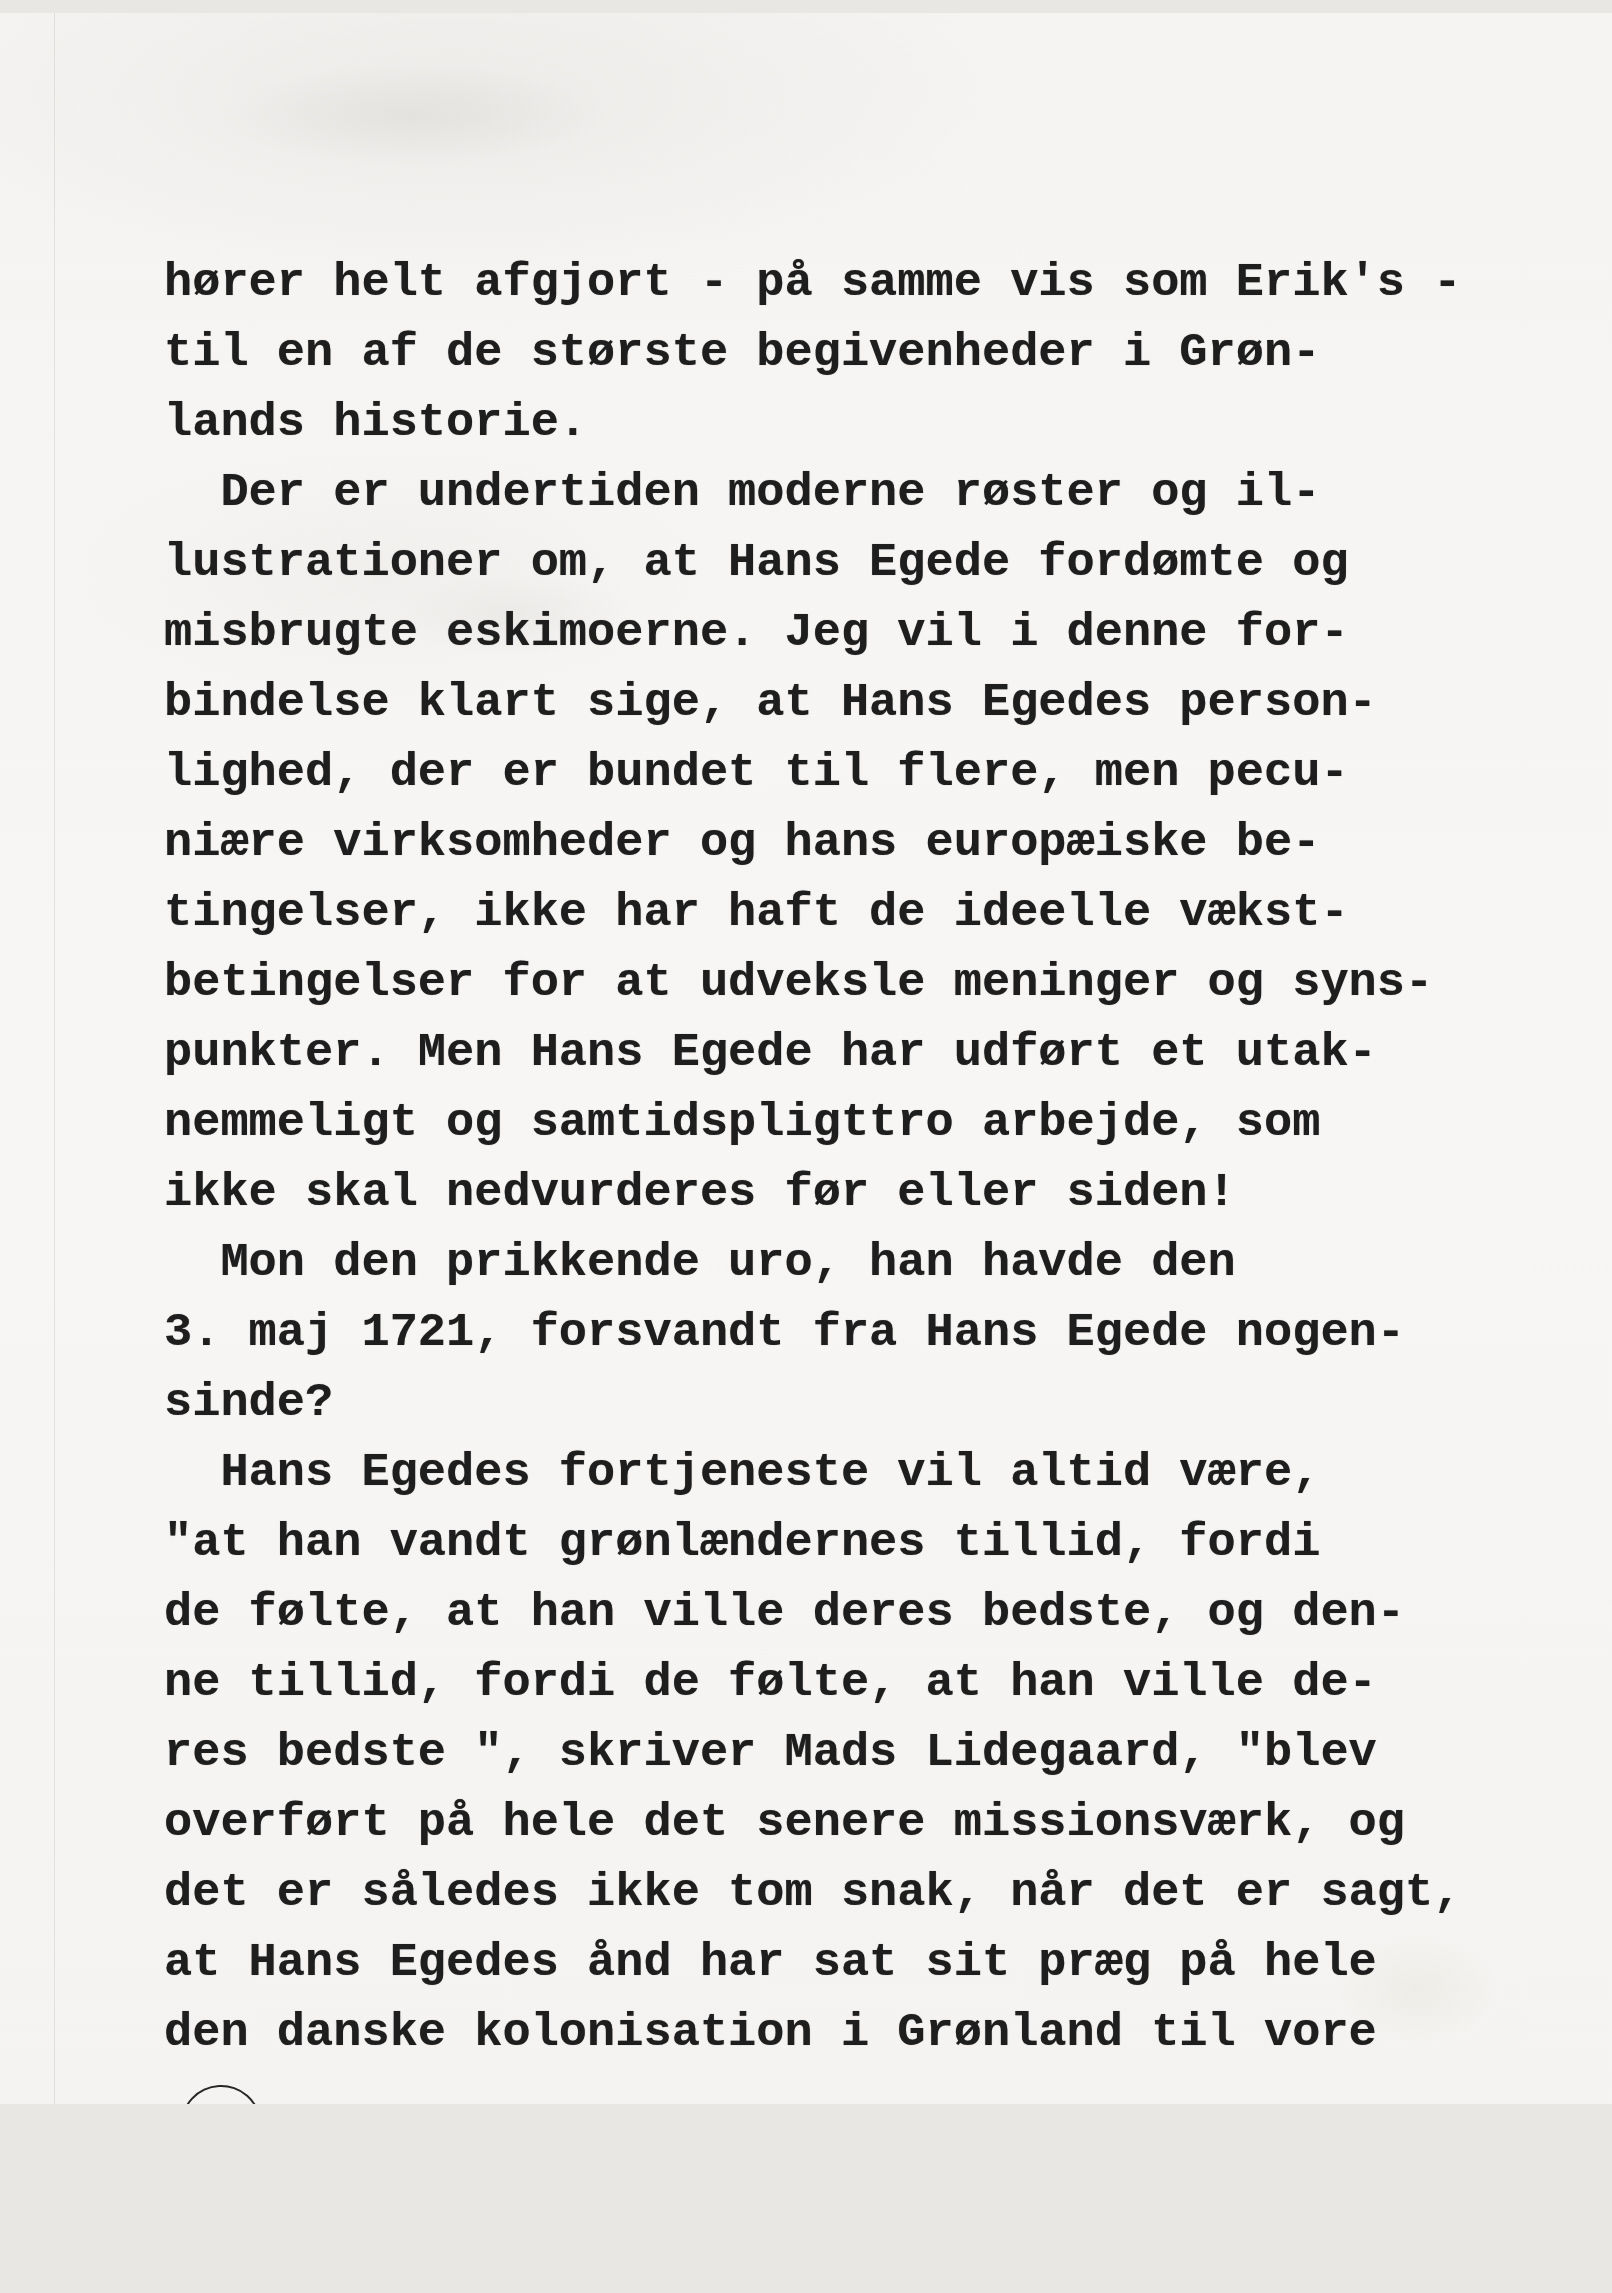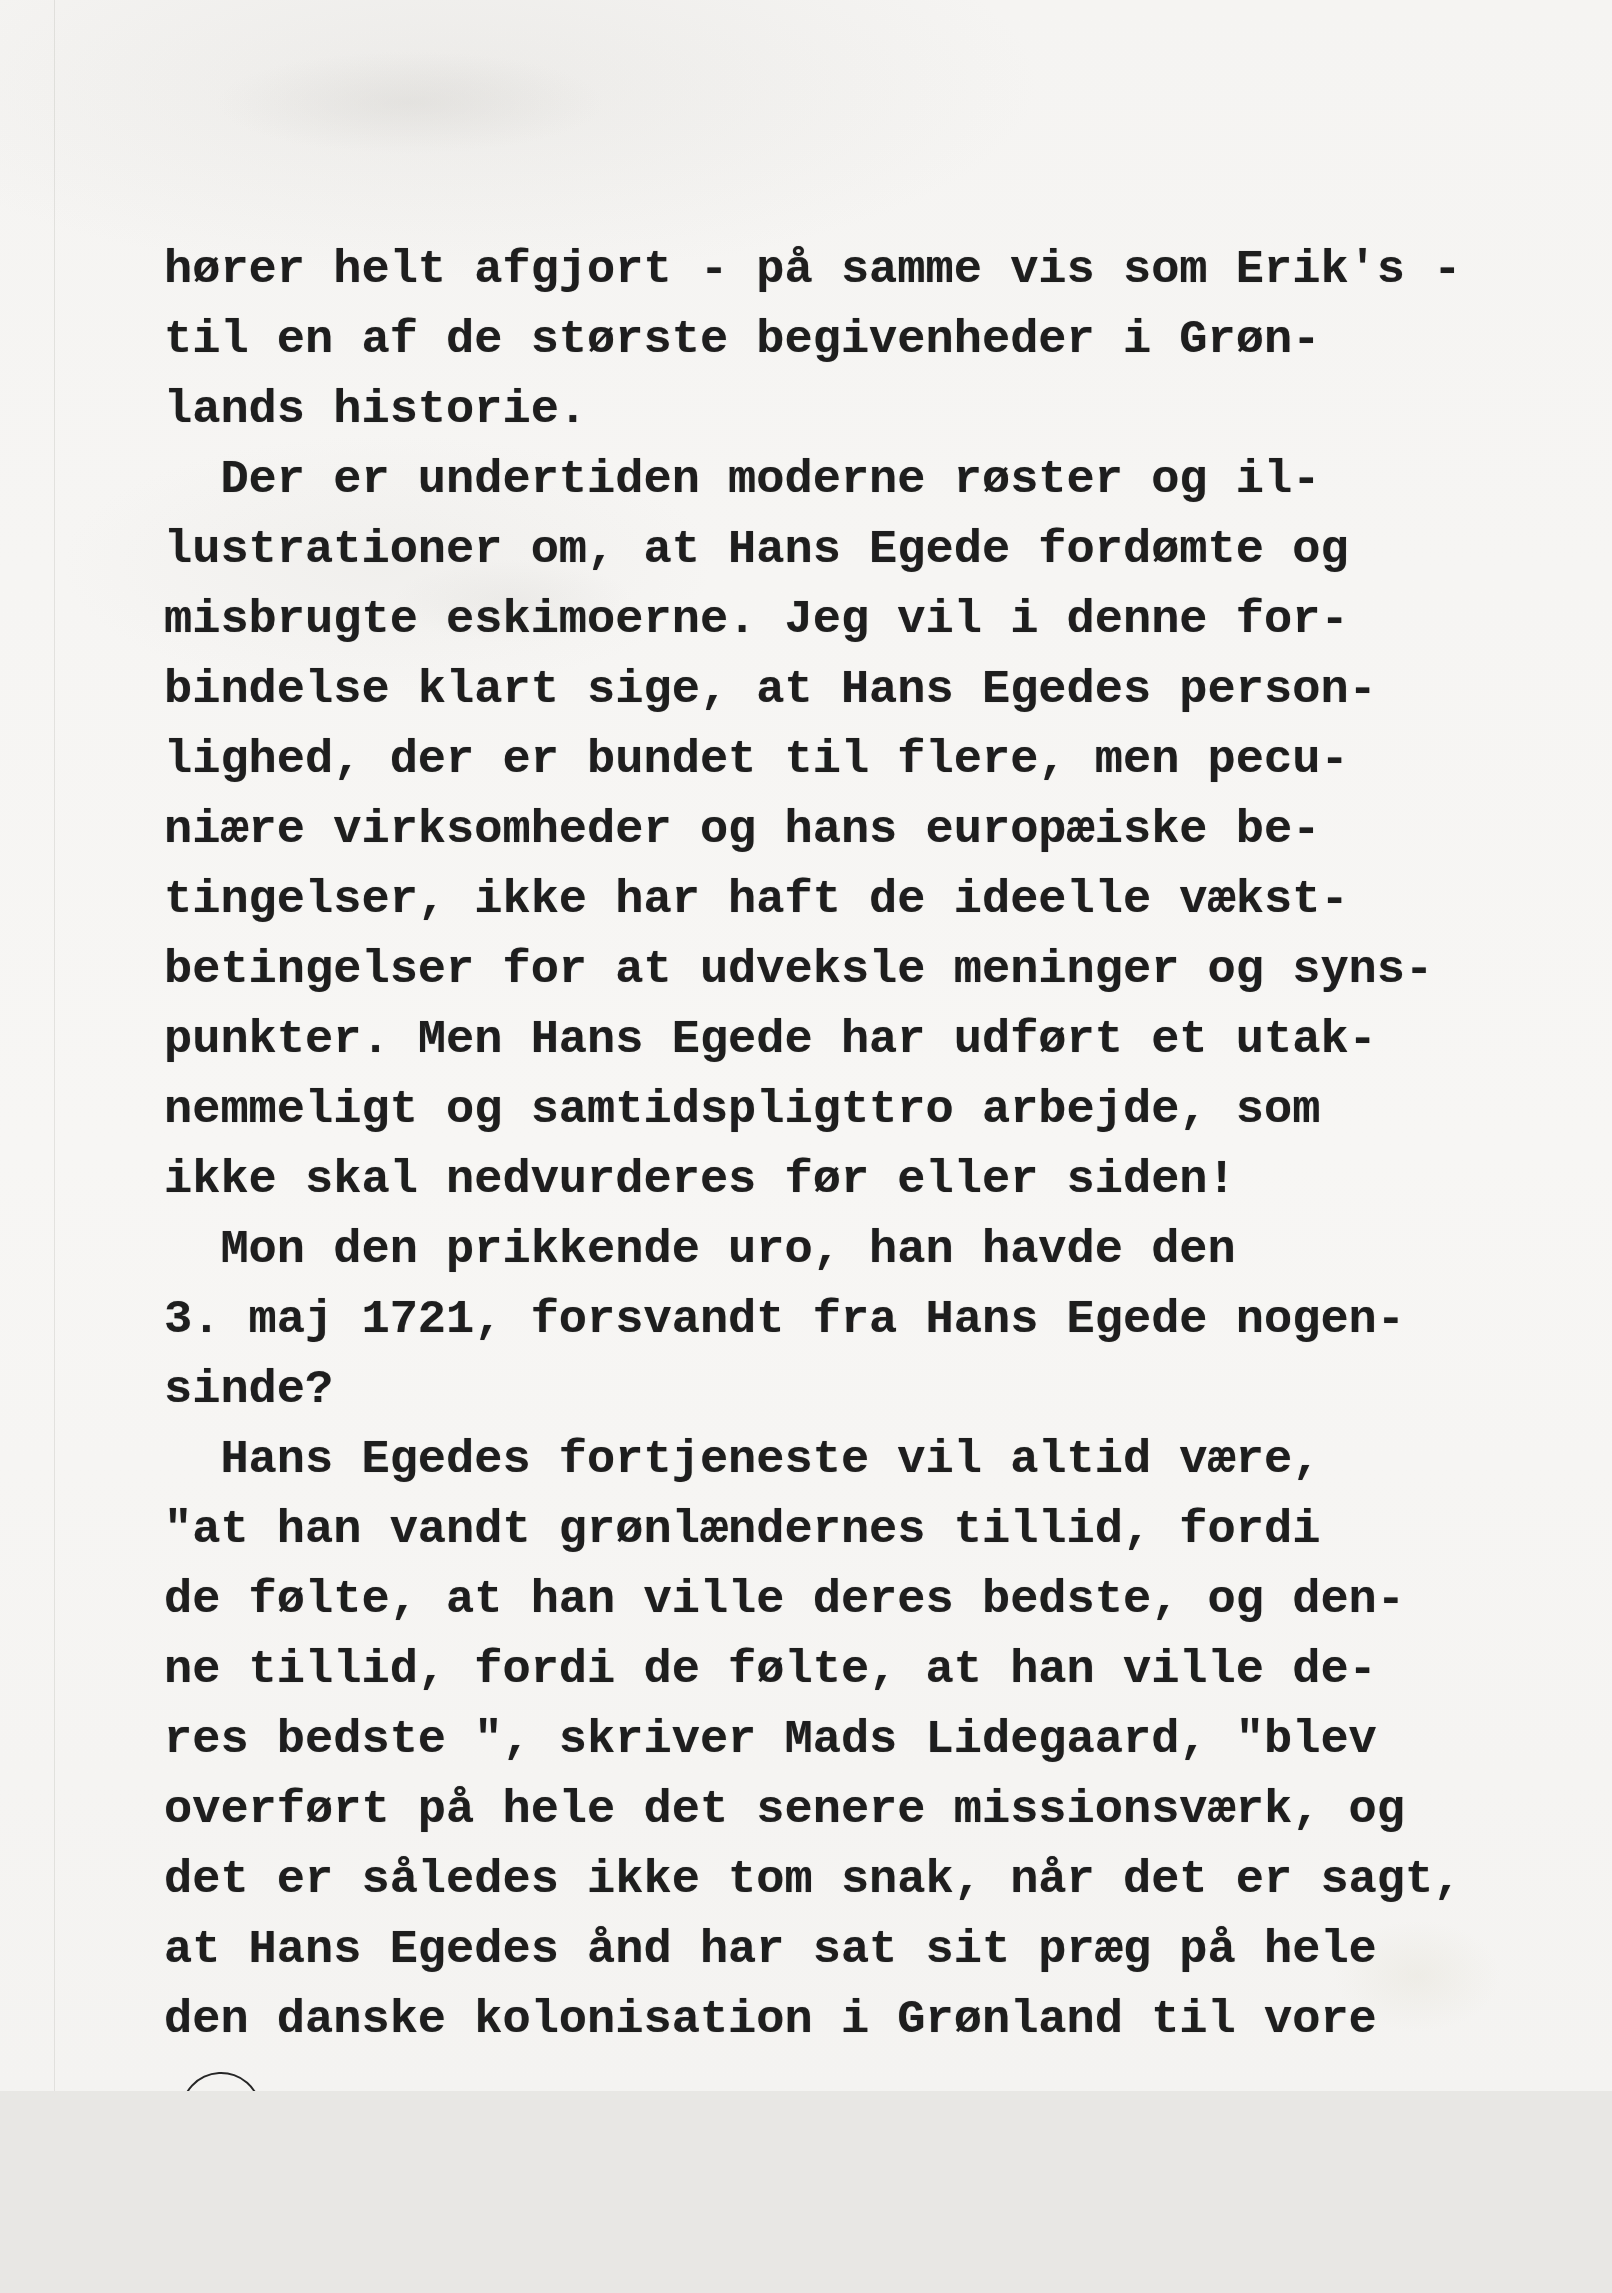--- a/index.html
+++ b/index.html
@@ -4,21 +4,21 @@
 <style>
   html, body {
     margin: 0;
     padding: 0;
     background: #e8e7e4;
   }
   .page {
     position: relative;
     width: 1613px;
     height: 2091px;
-    margin: 0 auto;
+    margin: 13px auto;
     background:
       radial-gradient(ellipse 839px 280px at 28% 4%, rgba(210,208,204,0.25), rgba(210,208,204,0) 70%),
       radial-gradient(ellipse 466px 186px at 24% 27%, rgba(215,213,209,0.18), rgba(215,213,209,0) 70%),
       linear-gradient(180deg, #f5f4f2 0%, #f7f6f4 55%, #f4f3f1 100%);
     overflow: hidden;
     text-decoration: underline;
   }
   
   .paper-edge {
     position: absolute;

